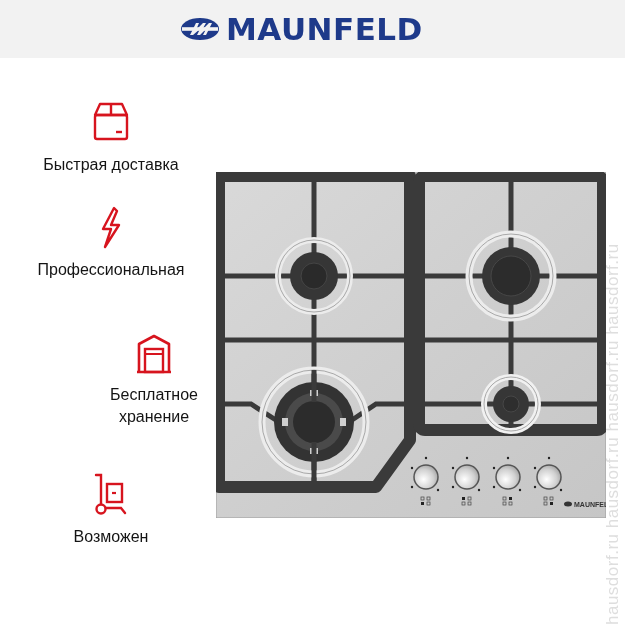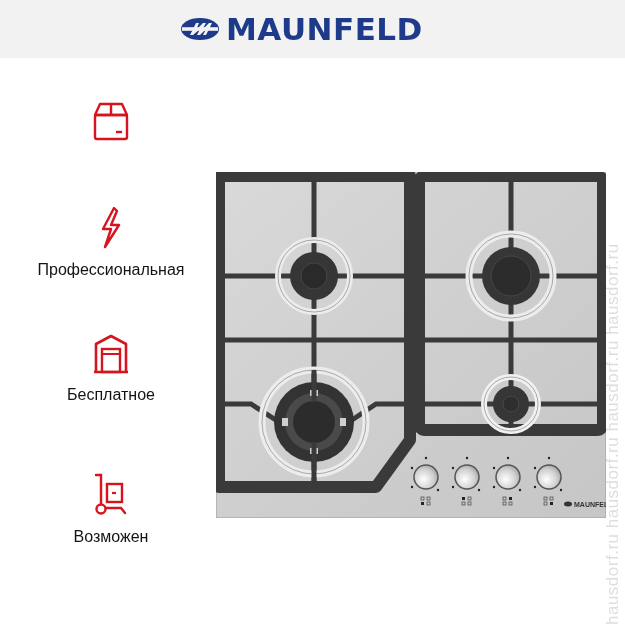--- a/index.html
+++ b/index.html
@@ -30,40 +30,42 @@
 </div>
 
 <div class="features">
   <div class="feature" style="top:8px;">
     <svg class="ico" width="50" height="48" viewBox="0 0 50 48">
       <path d="M9 17 L14 6 L36 6 L41 17 Z" fill="none" stroke="#d7141e" stroke-width="2.4" stroke-linejoin="round"></path>
       <rect x="9" y="17" width="32" height="24" rx="2" fill="none" stroke="#d7141e" stroke-width="2.4"></rect>
       <line x1="25" y1="6" x2="25" y2="17" stroke="#d7141e" stroke-width="2.4"></line>
       <line x1="30" y1="34" x2="36" y2="34" stroke="#d7141e" stroke-width="2.4"></line>
     </svg>
+    <div class="label">Быстрая доставка</div>
   </div>
 
   <div class="feature" style="top:115px;">
     <svg class="ico" width="50" height="46" viewBox="0 0 50 46">
       <path d="M28 3 L17 24 L25 24 L19 42 L33 20 L25 20 L31 6 Z" fill="none" stroke="#d7141e" stroke-width="2.4" stroke-linejoin="round"></path>
     </svg>
     <div class="label">
       <div>Профессиональная</div>
     </div>
   </div>
 
-  <div class="feature" style="top:240px;">
+  <div class="feature" style="top:240px;padding-left:43px;">
     <svg class="ico" width="50" height="46" viewBox="0 0 50 46">
       <path d="M10 42 L10 14 L25 6 L40 14 L40 42" fill="none" stroke="#d7141e" stroke-width="2.6" stroke-linejoin="round"></path>
       <line x1="8" y1="42" x2="42" y2="42" stroke="#d7141e" stroke-width="2.6"></line>
       <rect x="16" y="19" width="18" height="23" fill="none" stroke="#d7141e" stroke-width="2.4"></rect>
       <line x1="16" y1="24" x2="34" y2="24" stroke="#d7141e" stroke-width="2"></line>
     </svg>
     <div class="label">
       <div>Бесплатное</div>
+      <div>хранение</div>
     </div>
   </div>
 
   <div class="feature" style="top:380px;">
     <svg class="ico" width="50" height="48" viewBox="0 0 50 48">
       <path d="M10 5 L15 5 L15 34" fill="none" stroke="#d7141e" stroke-width="2.4" stroke-linecap="round"></path>
       <circle cx="15" cy="39" r="4.5" fill="none" stroke="#d7141e" stroke-width="2.4"></circle>
       <path d="M20 38 L35 38 L39 43" fill="none" stroke="#d7141e" stroke-width="2.4" stroke-linecap="round"></path>
       <rect x="21" y="14" width="15" height="18" fill="none" stroke="#d7141e" stroke-width="2.4"></rect>
       <line x1="26" y1="23" x2="30" y2="23" stroke="#d7141e" stroke-width="2.2"></line>

